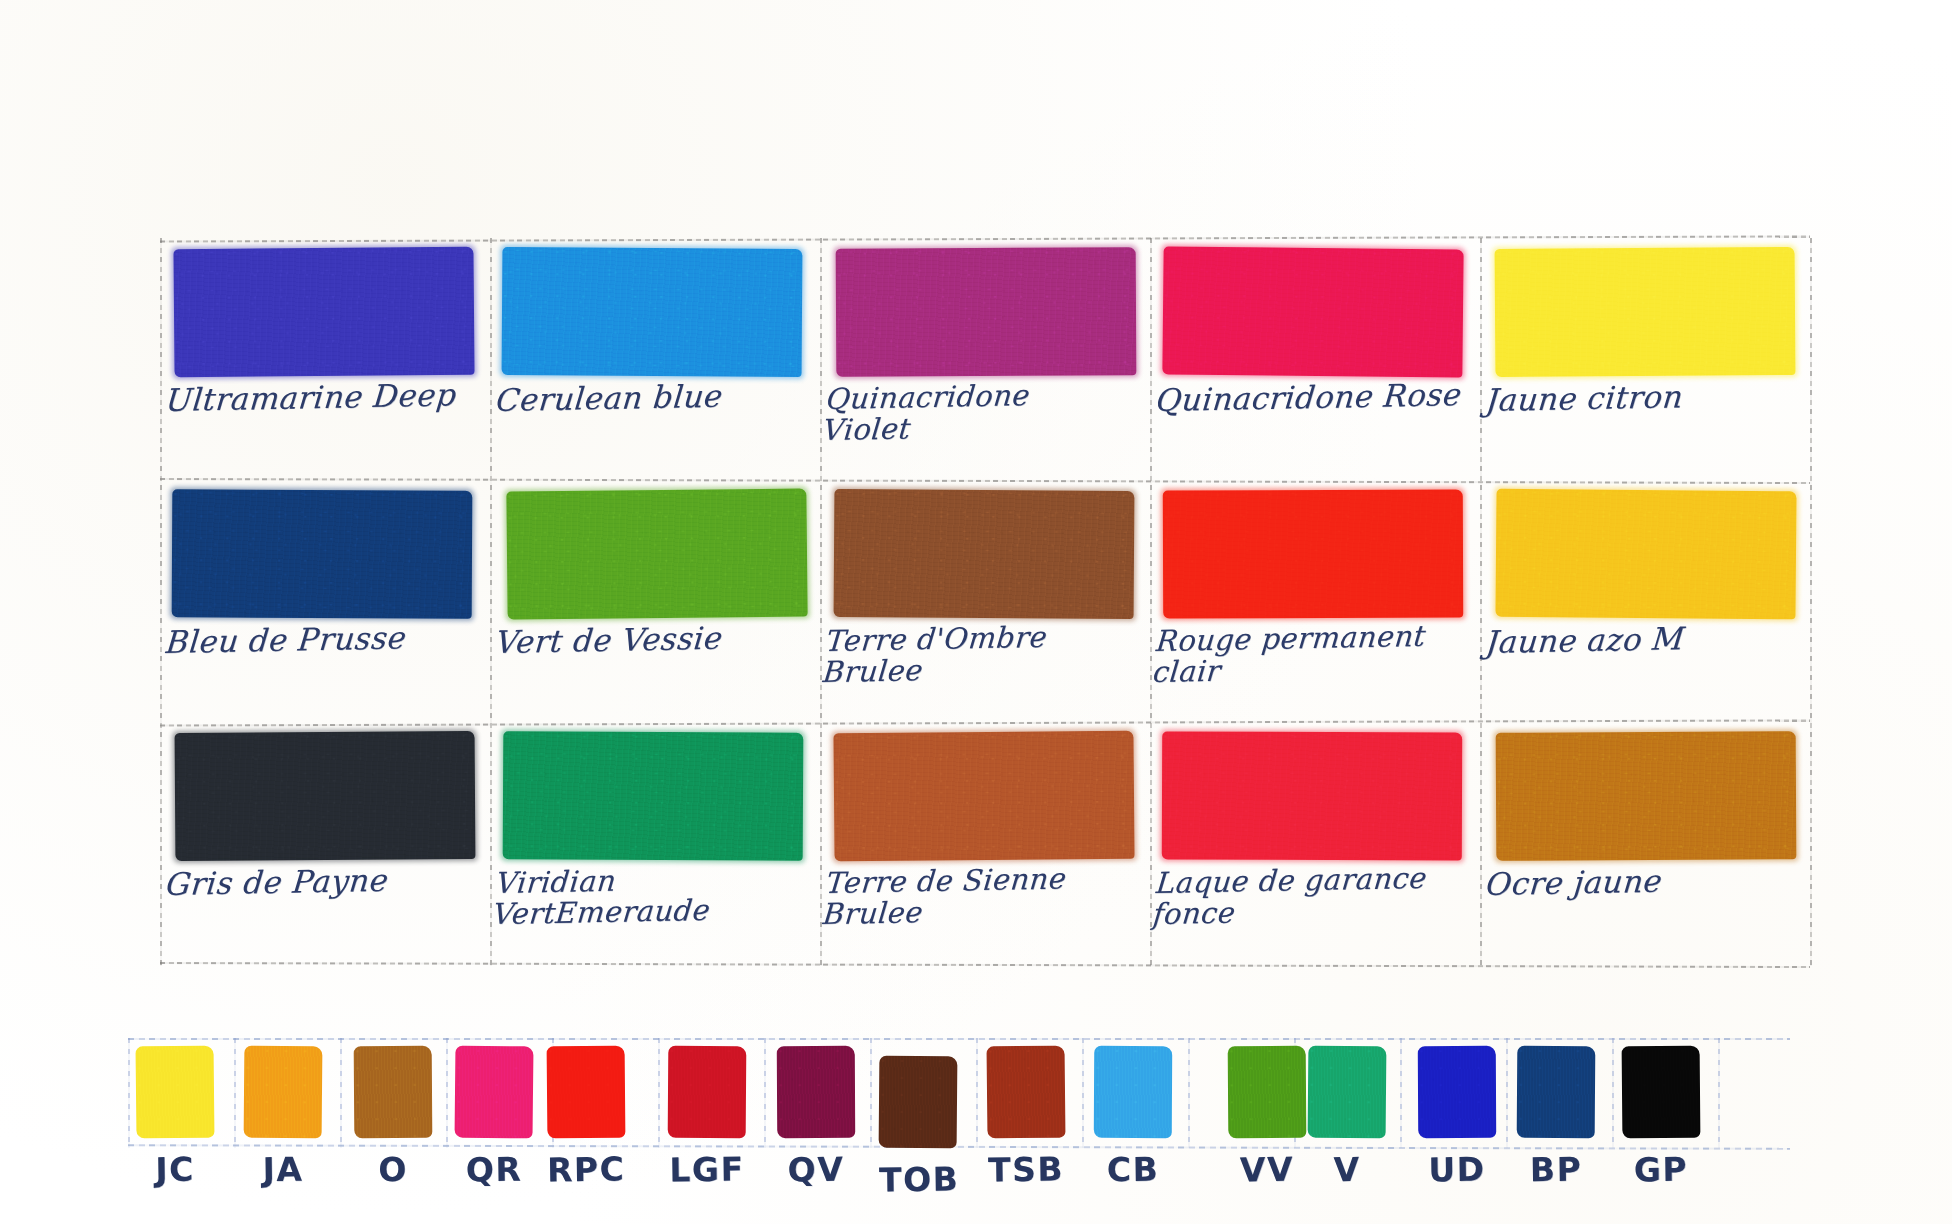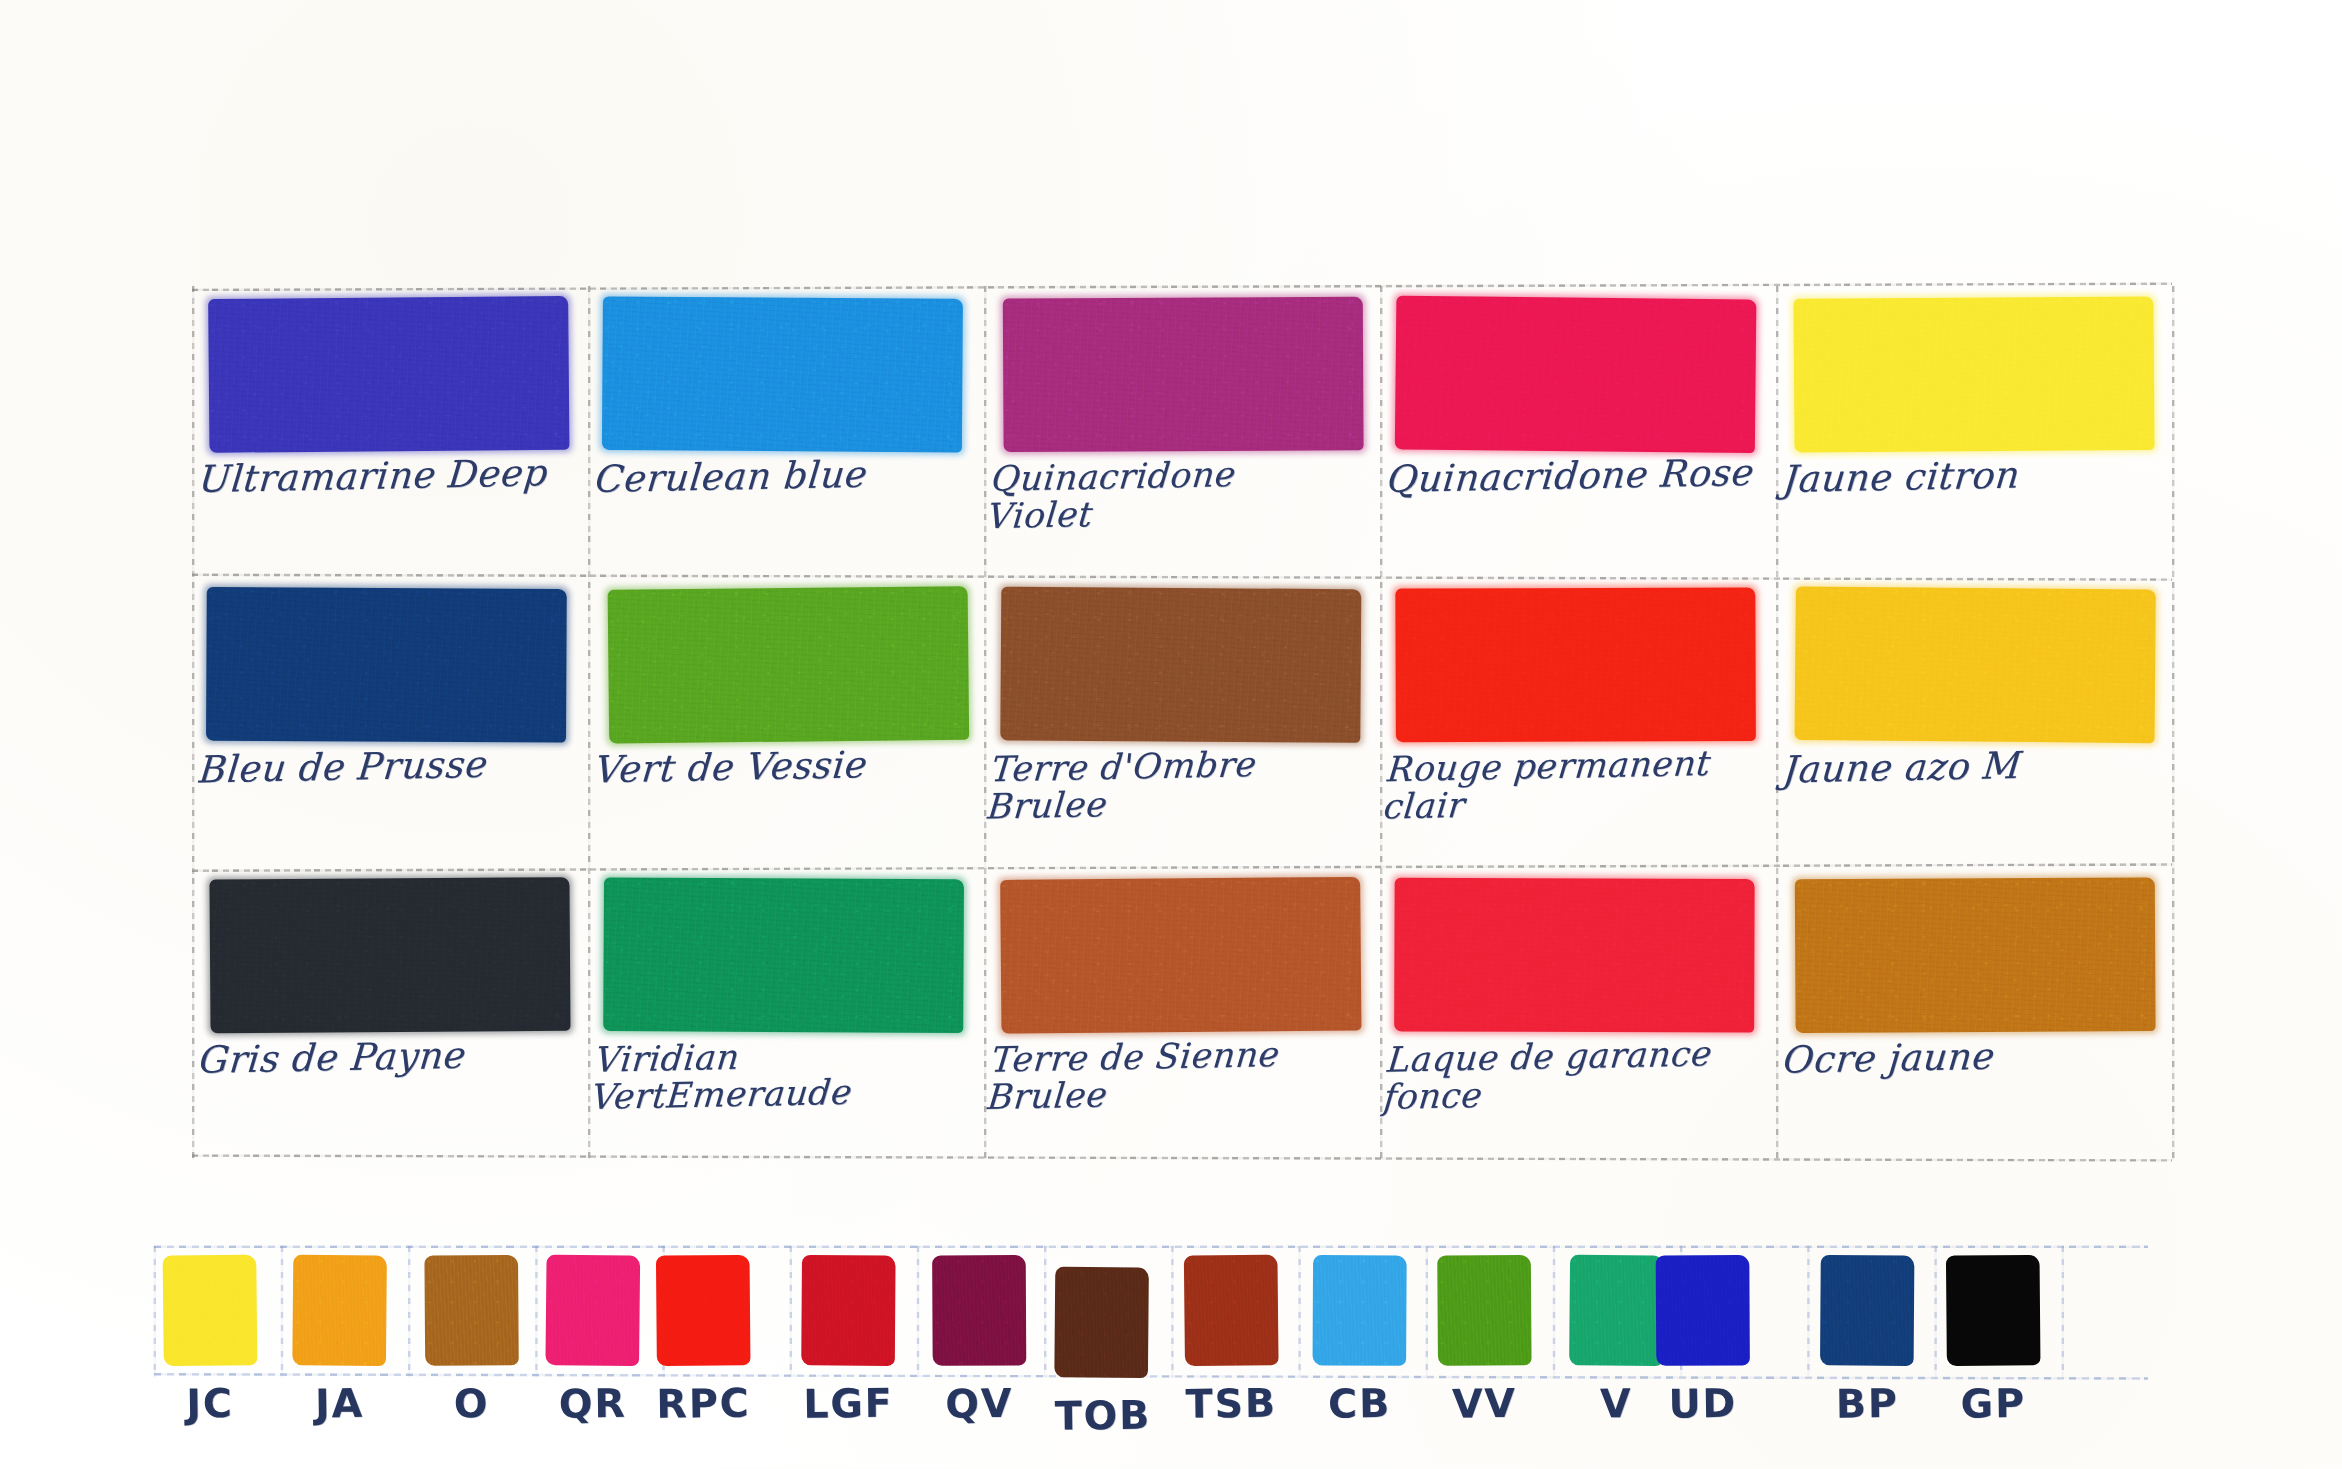--- a/index.html
+++ b/index.html
@@ -357,29 +357,29 @@
       <div class="chip-label">TOB</div>
     </div>
     <div class="chip-wrap" style="left: 859px; border-radius: 12px;">
       <div class="chip" style="background: rgb(158, 47, 24); transform: rotate(-0.6deg);"></div>
       <div class="chip-label">TSB</div>
     </div>
     <div class="chip-wrap" style="left: 966px;">
       <div class="chip" style="background: rgb(52, 167, 232); transform: rotate(0.3deg);"></div>
       <div class="chip-label">CB</div>
     </div>
-    <div class="chip-wrap" style="left: 1070px;">
+    <div class="chip-wrap" style="left: 1100px;">
       <div class="chip" style="background: rgb(78, 156, 24); transform: rotate(-0.4deg);"></div>
       <div class="chip-label">VV</div>
     </div>
     <div class="chip-wrap" style="left: 1180px;">
       <div class="chip" style="background: rgb(23, 167, 109); transform: rotate(0.5deg);"></div>
       <div class="chip-label">V</div>
     </div>
-    <div class="chip-wrap" style="left: 1252px;">
+    <div class="chip-wrap" style="left: 1290px;">
       <div class="chip" style="background: rgb(26, 31, 196); transform: rotate(-0.3deg);"></div>
       <div class="chip-label">UD</div>
     </div>
     <div class="chip-wrap" style="left: 1389px;">
       <div class="chip" style="background: rgb(18, 62, 122); transform: rotate(0.4deg);"></div>
       <div class="chip-label">BP</div>
     </div>
     <div class="chip-wrap" style="left: 1494px;">
       <div class="chip" style="background: rgb(8, 8, 8); transform: rotate(-0.5deg);"></div>
       <div class="chip-label">GP</div>

